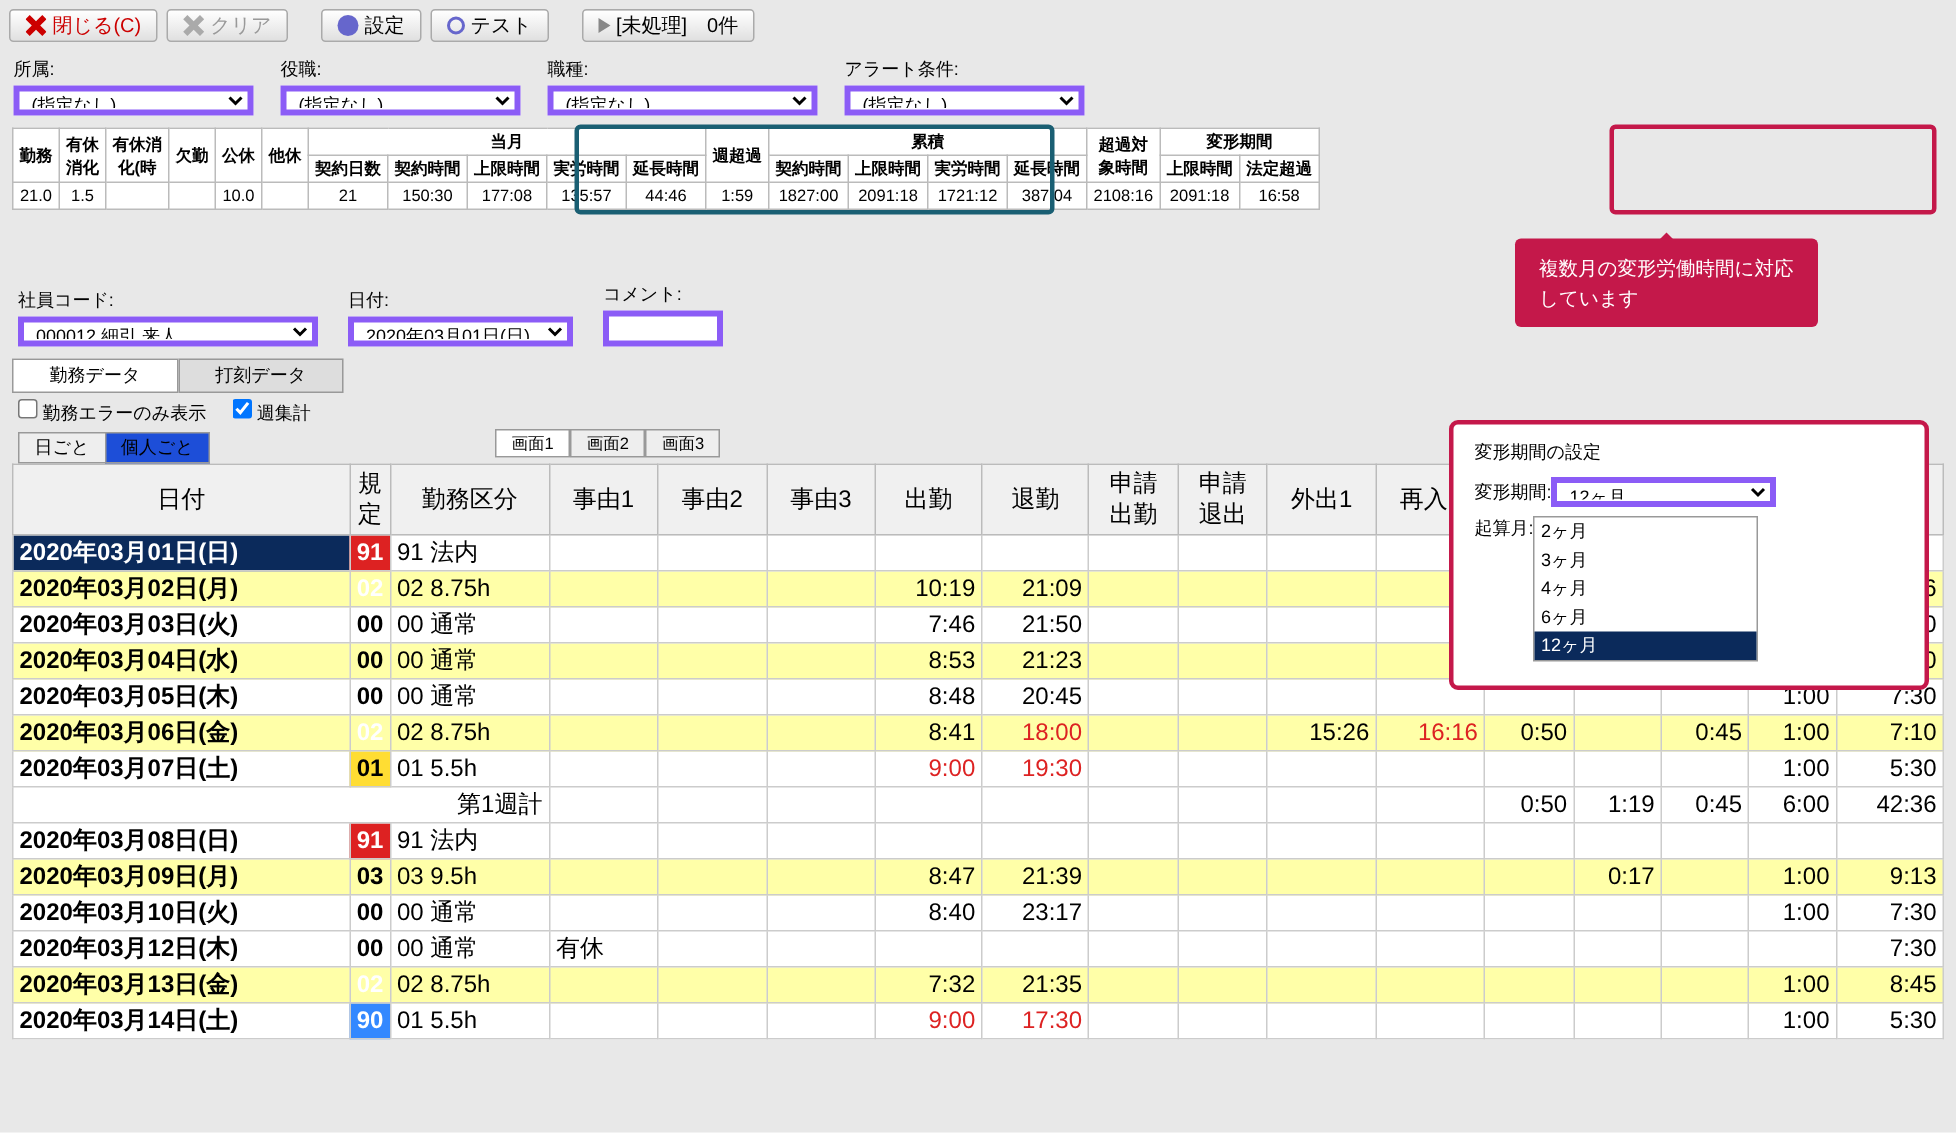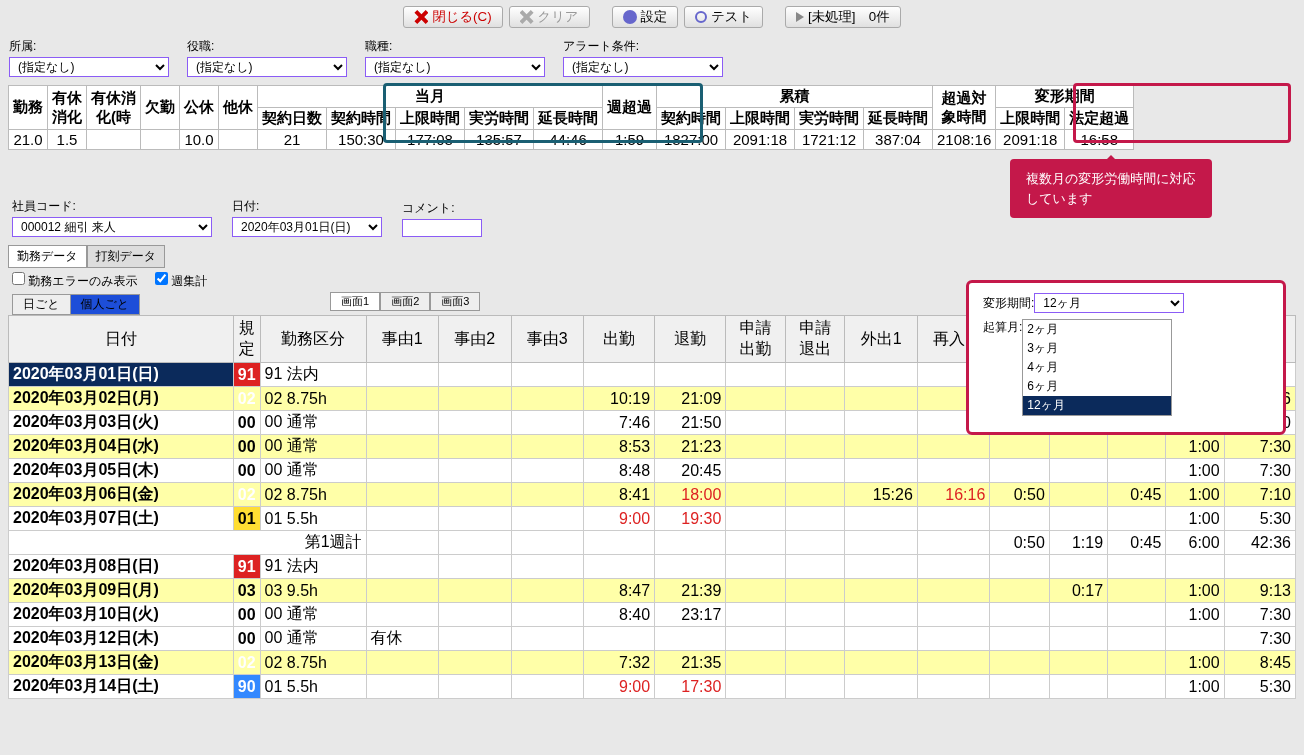--- a/index.html
+++ b/index.html
@@ -1,49 +1,49 @@
 <!DOCTYPE html>
 <html><head>
 <meta charset="utf-8">
 <style>
 * { box-sizing: border-box; margin: 0; padding: 0; }
 body { font-family: "MS PGothic", Meiryo, sans-serif; font-size: 12px; background: #e8e8e8; color: #000; }
-.toolbar { display: flex; gap: 6px; padding: 6px; align-items: center; justify-content: center; }
+.toolbar { display: flex; gap: 6px; padding: 6px; align-items: center; }
 .tbtn { background: linear-gradient(#fff,#e0e0e0); border: 1px solid #aaa; border-radius: 3px; padding: 2px 10px; cursor: pointer; display: inline-flex; align-items: center; gap: 4px; height: 22px; }
 .tbtn.red { color: #c00; }
 .tbtn.gray { color: #999; }
 .ico { width: 14px; height: 14px; display: inline-block; }
 .ico-x { background:#c00; clip-path: polygon(20% 0,50% 30%,80% 0,100% 20%,70% 50%,100% 80%,80% 100%,50% 70%,20% 100%,0 80%,30% 50%,0 20%); }
 .ico-x-g { background:#aaa; clip-path: polygon(20% 0,50% 30%,80% 0,100% 20%,70% 50%,100% 80%,80% 100%,50% 70%,20% 100%,0 80%,30% 50%,0 20%); }
 .ico-gear { background:#66c; border-radius:50%; }
 .ico-clock { border:2px solid #66c; border-radius:50%; width:12px; height:12px; }
 .ico-arrow { width:0; height:0; border-left:8px solid #888; border-top:5px solid transparent; border-bottom:5px solid transparent; }
 
 .filter-row { display:flex; gap:18px; padding:4px 9px; align-items:center; }
 .fgroup { display:flex; flex-direction:column; gap:2px; }
 .fgroup label { font-size:12px; }
-select, input[type=text] { border:1px solid #8b5cf6; padding:1px 4px; font-size:12px; font-family:inherit; background:#fff; }
+select, input[type=text] { border:4px solid #8b5cf6; padding:1px 4px; font-size:12px; font-family:inherit; background:#fff; }
 select { height:20px; }
 
 .summary-wrap { padding:4px 8px; position:relative; }
-.summary-tbl { border-collapse:collapse; background:#fff; font-size:15px; }
+.summary-tbl { border-collapse:collapse; background:#fff; font-size:11px; }
 .summary-tbl th, .summary-tbl td { border:1px solid #bbb; padding:1px 4px; text-align:center; white-space:nowrap; }
 .summary-tbl td { height:18px; }
 .box-teal { border:3px solid #1a5f73; border-radius:4px; position:absolute; pointer-events:none; }
 .box-pink { border:3px solid #c4184a; border-radius:4px; position:absolute; pointer-events:none; }
 
 .callout { position:absolute; background:#1a5f73; color:#fff; padding:10px 16px; border-radius:4px; font-size:13px; line-height:1.5; z-index:5; }
 .callout-pink { background:#c4184a; }
 .callout::before { content:''; position:absolute; left:50%; top:-10px; border:6px solid transparent; border-bottom-color:#1a5f73; transform:translateX(-50%); }
 .callout-pink::before { border-bottom-color:#c4184a; }
 
 .midrow { display:flex; gap:20px; padding:4px 12px; align-items:flex-end; }
 
 .tabs { padding:4px 8px 0; }
-.tab { display:inline-block; background:#fff; border:1px solid #999; padding:2px 8px; cursor:pointer; }
+.tab { display:inline-block; background:#fff; border:1px solid #999; padding:2px 24px; cursor:pointer; }
 .tab.inactive { background:#ddd; }
 
 .opts { padding:4px 12px; }
 .opts label { margin-right:14px; }
 
 .subtabs { padding:0 12px; }
 .subtab { display:inline-block; border:1px solid #999; padding:1px 10px; background:#1d4ed8; cursor:pointer; margin-right:-1px; }
 .subtab.inactive { background:#eee; }
 
 .screen-btns { position:absolute; left:330px; margin-top:-2px; }
@@ -505,20 +505,21 @@
           <td class="ralign"></td>
           <td class="ralign"></td>
           <td class="ralign">1:00</td>
           <td class="ralign">5:30</td>
         </tr>
       </tbody>
   </table>
 </div>
 
 <div class="popup">
+  <div class="popup-title">変形期間の設定</div>
   <div class="popup-row">
     <span>変形期間:</span>
     <select><option>12ヶ月</option></select>
   </div>
   <div class="popup-row" style="align-items:flex-start;">
     <span>起算月:</span>
     <div class="listbox" id="popup-list">
         <div>2ヶ月</div>
         <div>3ヶ月</div>
         <div>4ヶ月</div>

